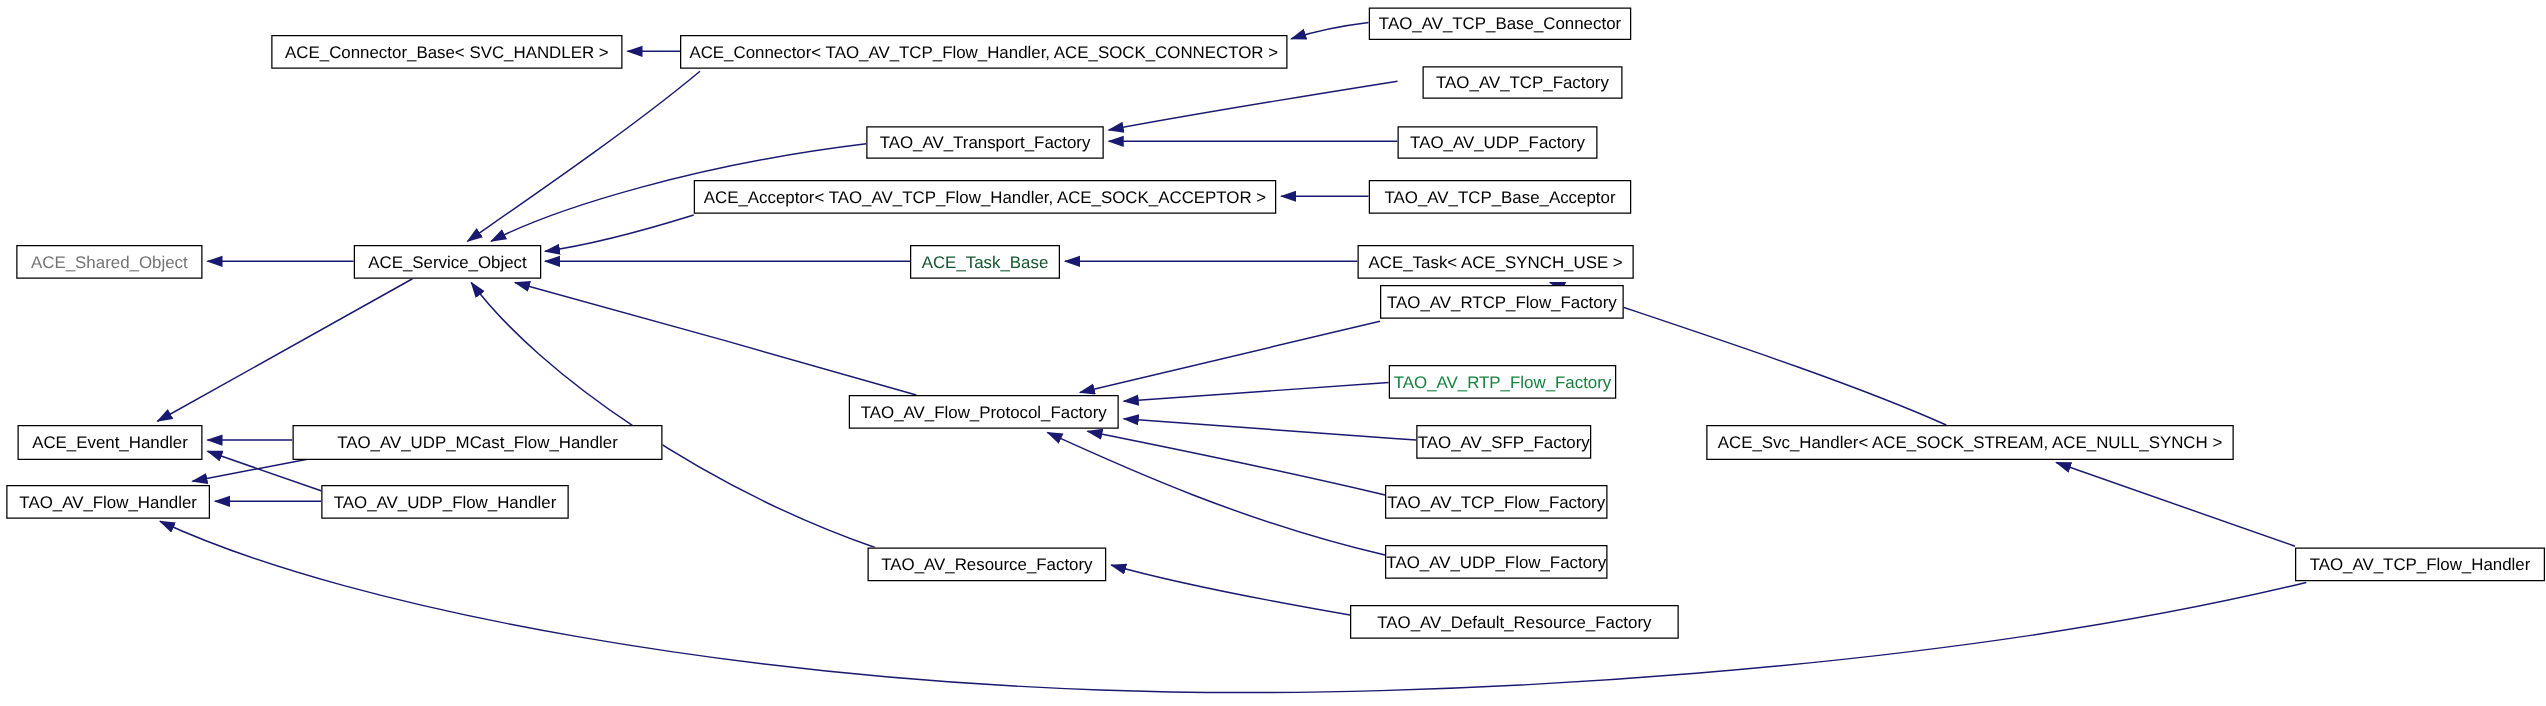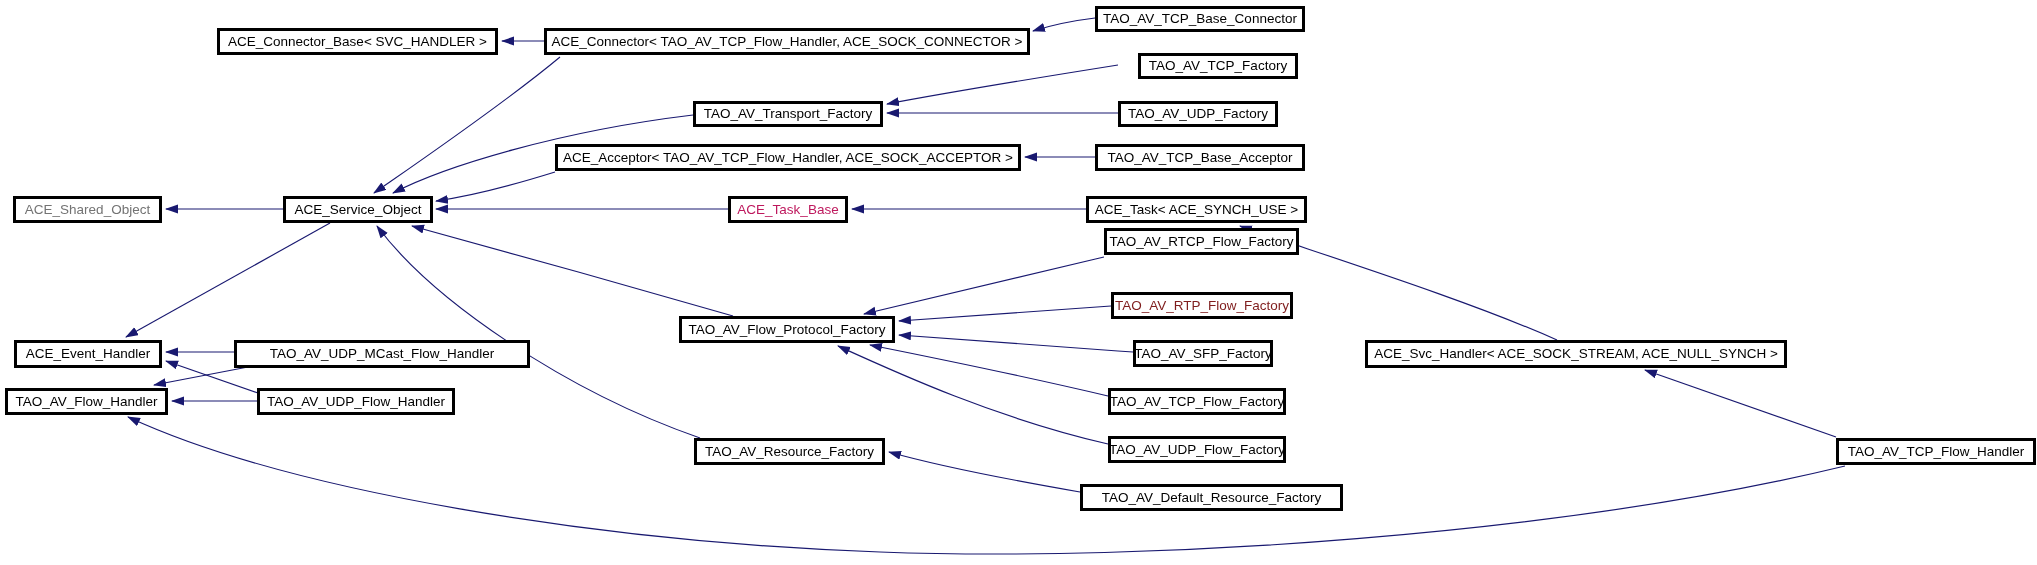--- a/index.html
+++ b/index.html
@@ -1,20 +1,20 @@
 <!DOCTYPE html>
 <html><head>
 <meta charset="utf-8">
 <style>
   html,body{margin:0;padding:0;background:#ffffff;}
   #stage{position:relative;background:#ffffff;overflow:hidden;
          font-family:"Liberation Sans","DejaVu Sans",sans-serif;}
   #edges{position:absolute;left:0;top:0;}
   .node{position:absolute;box-sizing:border-box;background:#ffffff;
-        border:3px solid #f9a8d4;color:#000000;display:flex;
+        border:1px solid #f9a8d4;color:#000000;display:flex;
         align-items:center;justify-content:center;white-space:nowrap;
         font-size:13.5px;line-height:1;cursor:pointer;z-index:2;}
 </style>
 </head>
 <body>
 
 <div id="stage" style="width: 2037px; height: 565px; background: rgb(255, 255, 255);">
     <svg id="edges" width="2037" height="565" viewBox="0 0 2037 565">
       <defs>
         <marker id="arr" markerUnits="userSpaceOnUse" markerWidth="14" markerHeight="10" refX="12" refY="4.5" orient="auto">
@@ -52,24 +52,24 @@
     <div class="node" style="left: 217px; top: 28px; width: 281px; height: 27px; background: rgb(255, 255, 255); border-color: rgb(0, 0, 0); color: rgb(0, 0, 0);">ACE_Connector_Base&lt; SVC_HANDLER &gt;</div>
     <div class="node" style="left: 544px; top: 28px; width: 486px; height: 27px; background: rgb(255, 255, 255); border-color: rgb(0, 0, 0); color: rgb(0, 0, 0);">ACE_Connector&lt; TAO_AV_TCP_Flow_Handler, ACE_SOCK_CONNECTOR &gt;</div>
     <div class="node" style="left: 1095px; top: 6px; width: 210px; height: 26px; background: rgb(255, 255, 255); border-color: rgb(0, 0, 0); color: rgb(0, 0, 0);">TAO_AV_TCP_Base_Connector</div>
     <div class="node" style="left: 1118px; top: 53px; width: 160px; height: 26px; background: rgb(255, 255, 255); border-color: rgb(0, 0, 0); color: rgb(0, 0, 0); margin-left: 20px;">TAO_AV_TCP_Factory</div>
     <div class="node" style="left: 693px; top: 101px; width: 190px; height: 26px; background: rgb(255, 255, 255); border-color: rgb(0, 0, 0); color: rgb(0, 0, 0);">TAO_AV_Transport_Factory</div>
     <div class="node" style="left: 1118px; top: 101px; width: 160px; height: 26px; background: rgb(255, 255, 255); border-color: rgb(0, 0, 0); color: rgb(0, 0, 0);">TAO_AV_UDP_Factory</div>
     <div class="node" style="left: 555px; top: 144px; width: 466px; height: 27px; background: rgb(255, 255, 255); border-color: rgb(0, 0, 0); color: rgb(0, 0, 0);">ACE_Acceptor&lt; TAO_AV_TCP_Flow_Handler, ACE_SOCK_ACCEPTOR &gt;</div>
     <div class="node" style="left: 1095px; top: 144px; width: 210px; height: 27px; background: rgb(255, 255, 255); border-color: rgb(0, 0, 0); color: rgb(0, 0, 0);">TAO_AV_TCP_Base_Acceptor</div>
     <div class="node" style="left: 13px; top: 196px; width: 149px; height: 27px; background: rgb(255, 255, 255); border-color: rgb(0, 0, 0); color: #737373;">ACE_Shared_Object</div>
     <div class="node" style="left: 283px; top: 196px; width: 150px; height: 27px; background: rgb(255, 255, 255); border-color: rgb(0, 0, 0); color: rgb(0, 0, 0);">ACE_Service_Object</div>
-    <div class="node" style="left: 728px; top: 196px; width: 120px; height: 27px; background: rgb(255, 255, 255); border-color: rgb(0, 0, 0); color: #be185d;">ACE_Task_Base</div>
+    <div class="node" style="left: 728px; top: 196px; width: 120px; height: 27px; background: rgb(255, 255, 255); border-color: rgb(0, 0, 0); color: #14532d;">ACE_Task_Base</div>
     <div class="node" style="left: 1086px; top: 196px; width: 221px; height: 27px; background: rgb(255, 255, 255); border-color: rgb(0, 0, 0); color: rgb(0, 0, 0);">ACE_Task&lt; ACE_SYNCH_USE &gt;</div>
     <div class="node" style="left: 1104px; top: 228px; width: 195px; height: 27px; background: rgb(255, 255, 255); border-color: rgb(0, 0, 0); color: rgb(0, 0, 0);">TAO_AV_RTCP_Flow_Factory</div>
-    <div class="node" style="left: 1111px; top: 292px; width: 182px; height: 27px; background: rgb(255, 255, 255); border-color: rgb(0, 0, 0); color: #7f1d1d;">TAO_AV_RTP_Flow_Factory</div>
+    <div class="node" style="left: 1111px; top: 292px; width: 182px; height: 27px; background: rgb(255, 255, 255); border-color: rgb(0, 0, 0); color: #15803d;">TAO_AV_RTP_Flow_Factory</div>
     <div class="node" style="left: 1133px; top: 340px; width: 140px; height: 27px; background: rgb(255, 255, 255); border-color: rgb(0, 0, 0); color: rgb(0, 0, 0);">TAO_AV_SFP_Factory</div>
     <div class="node" style="left: 1108px; top: 388px; width: 178px; height: 27px; background: rgb(255, 255, 255); border-color: rgb(0, 0, 0); color: rgb(0, 0, 0);">TAO_AV_TCP_Flow_Factory</div>
     <div class="node" style="left: 1108px; top: 436px; width: 178px; height: 27px; background: rgb(255, 255, 255); border-color: rgb(0, 0, 0); color: rgb(0, 0, 0);">TAO_AV_UDP_Flow_Factory</div>
     <div class="node" style="left: 1080px; top: 484px; width: 263px; height: 27px; background: rgb(255, 255, 255); border-color: rgb(0, 0, 0); color: rgb(0, 0, 0);">TAO_AV_Default_Resource_Factory</div>
     <div class="node" style="left: 679px; top: 316px; width: 216px; height: 27px; background: rgb(255, 255, 255); border-color: rgb(0, 0, 0); color: rgb(0, 0, 0);">TAO_AV_Flow_Protocol_Factory</div>
     <div class="node" style="left: 694px; top: 438px; width: 191px; height: 27px; background: rgb(255, 255, 255); border-color: rgb(0, 0, 0); color: rgb(0, 0, 0);">TAO_AV_Resource_Factory</div>
     <div class="node" style="left: 14px; top: 340px; width: 148px; height: 28px; background: rgb(255, 255, 255); border-color: rgb(0, 0, 0); color: rgb(0, 0, 0);">ACE_Event_Handler</div>
     <div class="node" style="left: 234px; top: 340px; width: 296px; height: 28px; background: rgb(255, 255, 255); border-color: rgb(0, 0, 0); color: rgb(0, 0, 0);">TAO_AV_UDP_MCast_Flow_Handler</div>
     <div class="node" style="left: 5px; top: 388px; width: 163px; height: 27px; background: rgb(255, 255, 255); border-color: rgb(0, 0, 0); color: rgb(0, 0, 0);">TAO_AV_Flow_Handler</div>
     <div class="node" style="left: 257px; top: 388px; width: 198px; height: 27px; background: rgb(255, 255, 255); border-color: rgb(0, 0, 0); color: rgb(0, 0, 0);">TAO_AV_UDP_Flow_Handler</div>

